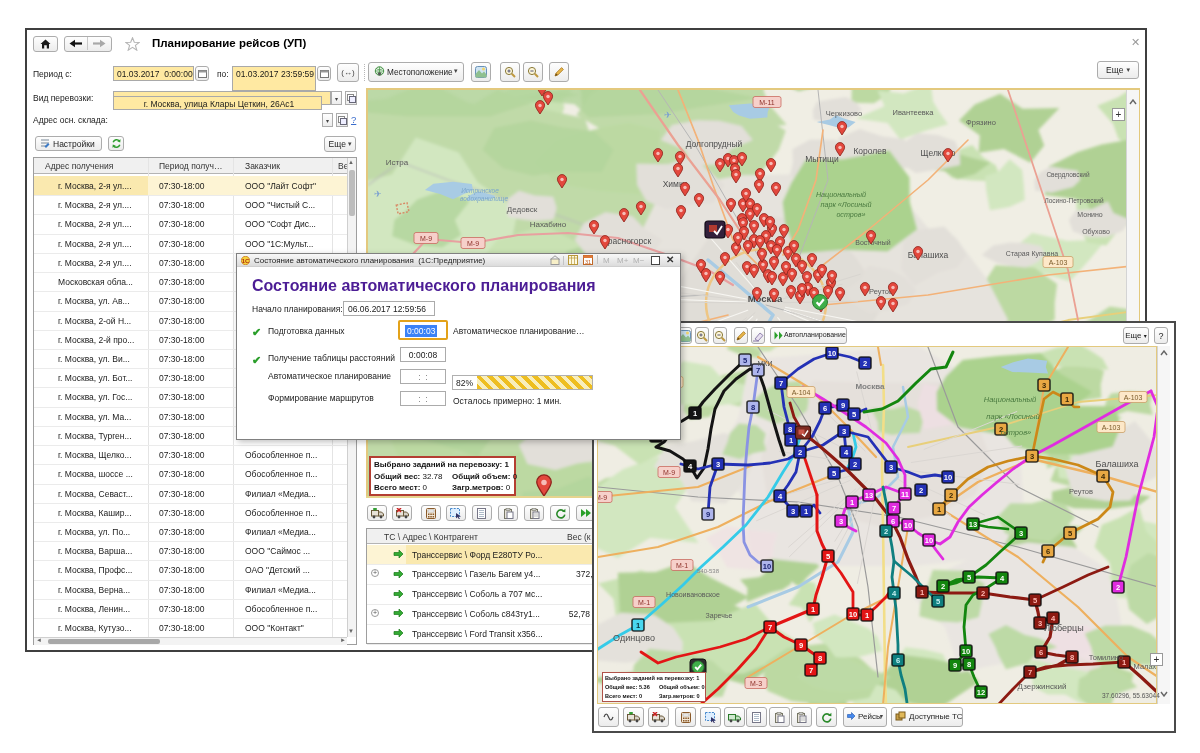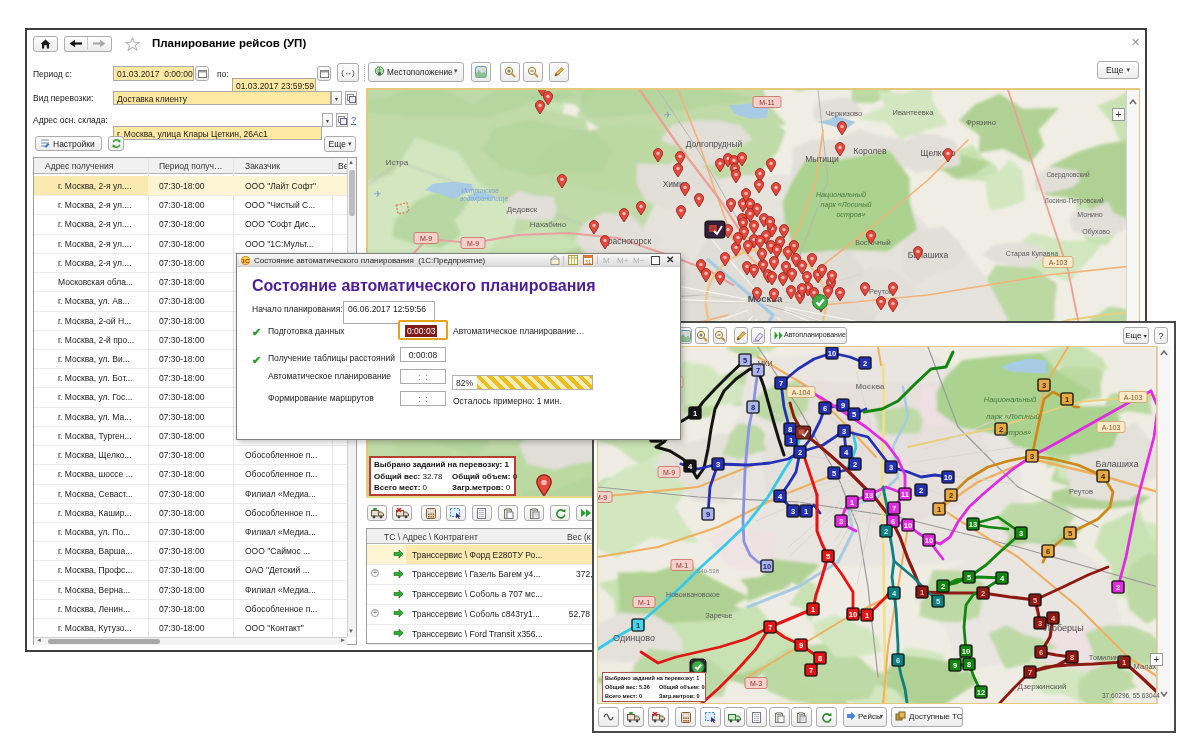--- a/index.html
+++ b/index.html
@@ -47,21 +47,21 @@
 <div class="a" style="left:152px;top:37px;font-size:11.5px;font-weight:bold;color:#000;">Планирование рейсов (УП)</div>
 <div class="lab" style="left:33px;top:69px;">Период с:</div>
 <div class="fld" style="left:113px;top:66px;width:81px;height:15px;">01.03.2017&nbsp; 0:00:00</div>
 <div class="btn fl" style="left:195px;top:66px;width:14px;height:15px;">
     <svg width="9" height="9">
       <rect x="0.5" y="1.5" width="8" height="7" fill="#fff" stroke="#777"></rect>
       <rect x="0.5" y="1.5" width="8" height="2" fill="#999"></rect>
     </svg>
   </div>
 <div class="lab" style="left:217px;top:69px;">по:</div>
-<div class="fld" style="left:232px;top:66px;width:84px;height:18px;margin-top:12px;">01.03.2017 23:59:59</div>
+<div class="fld" style="left:232px;top:66px;width:84px;height:25px;">01.03.2017 23:59:59</div>
 <div class="btn fl" style="left:317px;top:66px;width:14px;height:15px;">
     <svg width="9" height="9">
       <rect x="0.5" y="1.5" width="8" height="7" fill="#fff" stroke="#777"></rect>
       <rect x="0.5" y="1.5" width="8" height="2" fill="#999"></rect>
     </svg>
   </div>
 <div class="btn fl" style="left:337px;top:63px;width:22px;height:19px;font-size:8px;color:#444;">(↔)</div>
 <div class="a" style="left:364px;top:64px;width:1px;height:17px;border-left:1px dotted #b8b8b8;"></div>
 <div class="btn" style="left:368px;top:62px;width:96px;height:20px;"></div>
 <div class="a" style="left:374px;top:66px;">
@@ -104,21 +104,21 @@
 <div class="lab" style="left:33px;top:93px;">Вид перевозки:</div>
 <div class="fld" style="left:113px;top:91px;width:218px;height:14px;">Доставка клиенту</div>
 <div class="btn fl" style="left:331px;top:91px;width:11px;height:14px;border-radius:0;font-size:6px;color:#444;">▾</div>
 <div class="btn fl" style="left:345px;top:91px;width:12px;height:14px;border-radius:0;">
     <svg width="9" height="9">
       <rect x="0.5" y="0.5" width="6" height="6" fill="#fff" stroke="#888"></rect>
       <rect x="2.5" y="2.5" width="6" height="6" fill="#eef" stroke="#667"></rect>
     </svg>
   </div>
 <div class="lab" style="left:33px;top:115px;">Адрес осн. склада:</div>
-<div class="fld" style="left:113px;top:126px;width:209px;height:14px;">г. Москва, улица Клары Цеткин, 26Ас1</div>
+<div class="fld" style="left:113px;top:96px;width:209px;height:14px;text-align:center;">г. Москва, улица Клары Цеткин, 26Ас1</div>
 <div class="btn fl" style="left:322px;top:113px;width:11px;height:14px;border-radius:0;font-size:6px;color:#444;">▾</div>
 <div class="btn fl" style="left:336px;top:113px;width:12px;height:14px;border-radius:0;">
     <svg width="9" height="9">
       <rect x="0.5" y="0.5" width="6" height="6" fill="#fff" stroke="#888"></rect>
       <rect x="2.5" y="2.5" width="6" height="6" fill="#eef" stroke="#667"></rect>
     </svg>
   </div>
 <div class="a" style="left:351px;top:114px;font-size:9.5px;color:#3a6ccc;text-decoration:underline;">?</div>
 <div class="btn" style="left:35px;top:136px;width:67px;height:15px;"></div>
 <div class="a" style="left:40px;top:139px;">
@@ -1731,25 +1731,25 @@
     </svg>
   </div>
 <div class="a" style="left:597px;top:255px;width:1px;height:9px;background:#c4c4c4;"></div>
 <div class="a" style="left:603px;top:256px;font-size:8px;color:#b0b0b0;">M</div>
 <div class="a" style="left:617px;top:256px;font-size:8px;color:#b0b0b0;">M+</div>
 <div class="a" style="left:633px;top:256px;font-size:8px;color:#b0b0b0;">M−</div>
 <div class="a" style="left:651px;top:256px;width:9px;height:9px;border:1.5px solid #444;background:#fff;"></div>
 <div class="a" style="left:666px;top:254px;font-size:10px;font-weight:bold;color:#333;">✕</div>
 <div class="a" style="left:252px;top:277px;font-size:16px;font-weight:bold;color:#4c1d95;">Состояние автоматического планирования</div>
 <div class="a" style="left:252px;top:304px;font-size:8.5px;color:#1a1a1a;">Начало планирования:</div>
-<div class="wfld" style="left:343px;top:301px;width:92px;height:23px;padding:2px 0 0 4px;">06.06.2017 12:59:56</div>
+<div class="wfld" style="left:343px;top:301px;width:92px;height:15px;padding:2px 0 0 4px;">06.06.2017 12:59:56</div>
 <div class="a" style="left:252px;top:322px;"><span style="color:#2a9e2a;font-weight:bold;font-size:11px;">✔</span></div>
 <div class="a" style="left:268px;top:326px;font-size:8.5px;color:#1a1a1a;">Подготовка данных</div>
 <div class="a" style="left:398px;top:320px;width:50px;height:20px;background:#fff;border:2px solid #e3a21a;border-radius:2px;"></div>
-<div class="a" style="left:405px;top:324.5px;background:#7f1d1d;color:#fff;font-size:8.5px;padding:1px 2px;">0:00:03</div>
+<div class="a" style="left:405px;top:324.5px;background:#3b82f6;color:#fff;font-size:8.5px;padding:1px 2px;">0:00:03</div>
 <div class="a" style="left:453px;top:326px;font-size:8.5px;color:#1a1a1a;">Автоматическое планирование…</div>
 <div class="a" style="left:252px;top:350px;"><span style="color:#2a9e2a;font-weight:bold;font-size:11px;">✔</span></div>
 <div class="a" style="left:268px;top:353px;font-size:8.5px;color:#1a1a1a;">Получение таблицы расстояний</div>
 <div class="wfld" style="left:400px;top:347px;width:46px;height:15px;text-align:center;padding-top:2px;">0:00:08</div>
 <div class="a" style="left:268px;top:371px;font-size:8.5px;color:#1a1a1a;">Автоматическое планирование</div>
 <div class="wfld" style="left:400px;top:369px;width:46px;height:15px;text-align:center;padding-top:2px;color:#777;">&nbsp;:&nbsp;&nbsp;:&nbsp;</div>
 <div class="a" style="left:452px;top:375px;width:141px;height:15px;background:#fff;border:1px solid #b0b0b0;"></div>
 <div class="a" style="left:456px;top:378px;font-size:8.5px;color:#1a1a1a;">82%</div>
 <div class="a" style="left:477px;top:376px;width:115px;height:13px;background:repeating-linear-gradient(45deg,#eebe20 0 4px,#f8eebc 4px 8px);"></div>
 <div class="a" style="left:268px;top:393px;font-size:8.5px;color:#1a1a1a;">Формирование маршрутов</div>

